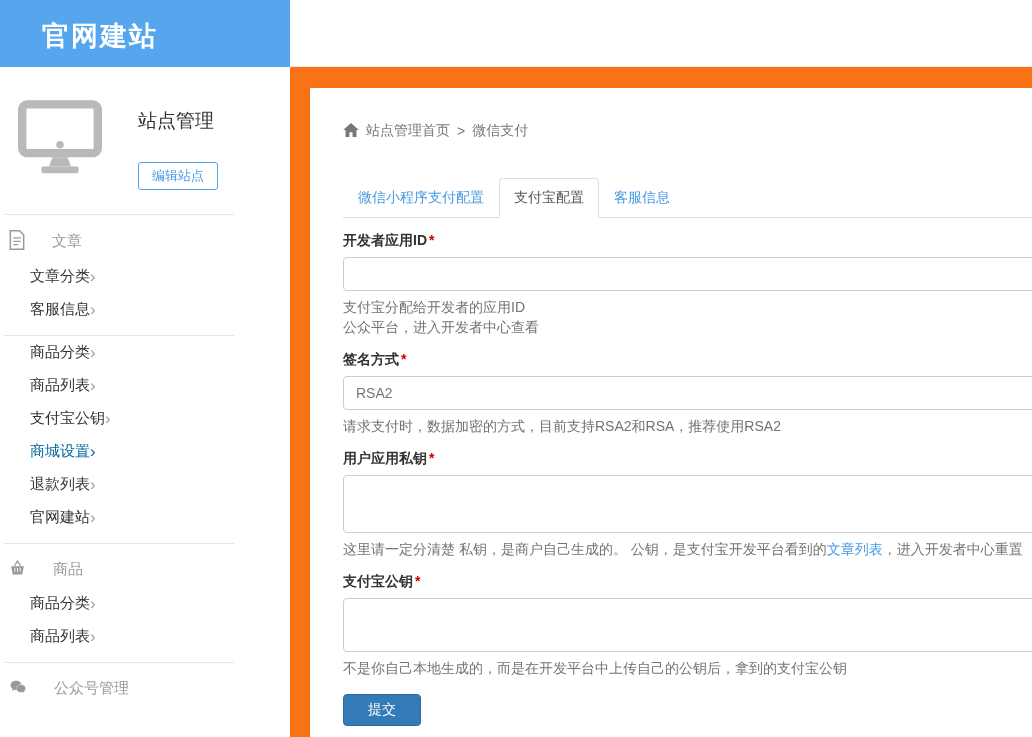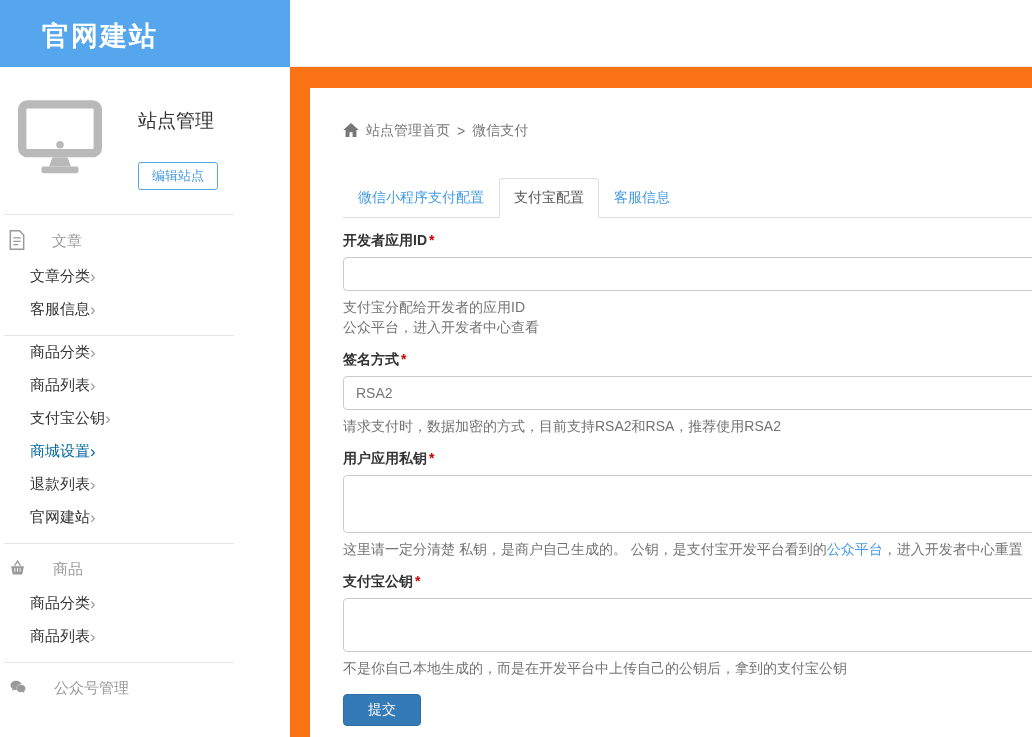--- a/index.html
+++ b/index.html
@@ -220,21 +220,21 @@
     <div class="form-group">
       <label class="field-label"><span>签名方式</span><span class="req">*</span></label>
       <input class="form-control" style="color: rgb(119, 119, 119);" value="RSA2">
       <div class="help">请求支付时，数据加密的方式，目前支持RSA2和RSA，推荐使用RSA2</div>
     </div>
 
     
     <div class="form-group">
       <label class="field-label"><span>用户应用私钥</span><span class="req">*</span></label>
       <textarea class="form-control ta-tall" style=""></textarea>
-      <div class="help"><span>这里请一定分清楚 私钥，是商户自己生成的。 公钥，是支付宝开发平台看到的</span><a>公众平台</a><span>，进入开发者中心重置</span></div>
+      <div class="help"><span>这里请一定分清楚 私钥，是商户自己生成的。 公钥，是支付宝开发平台看到的</span><a>文章列表</a><span>，进入开发者中心重置</span></div>
     </div>
 
     
     <div class="form-group">
       <label class="field-label"><span>支付宝公钥</span><span class="req">*</span></label>
       <textarea class="form-control ta-short" style=""></textarea>
       <div class="help">不是你自己本地生成的，而是在开发平台中上传自己的公钥后，拿到的支付宝公钥</div>
     </div>
 
     <button class="submit-btn">提交</button>

